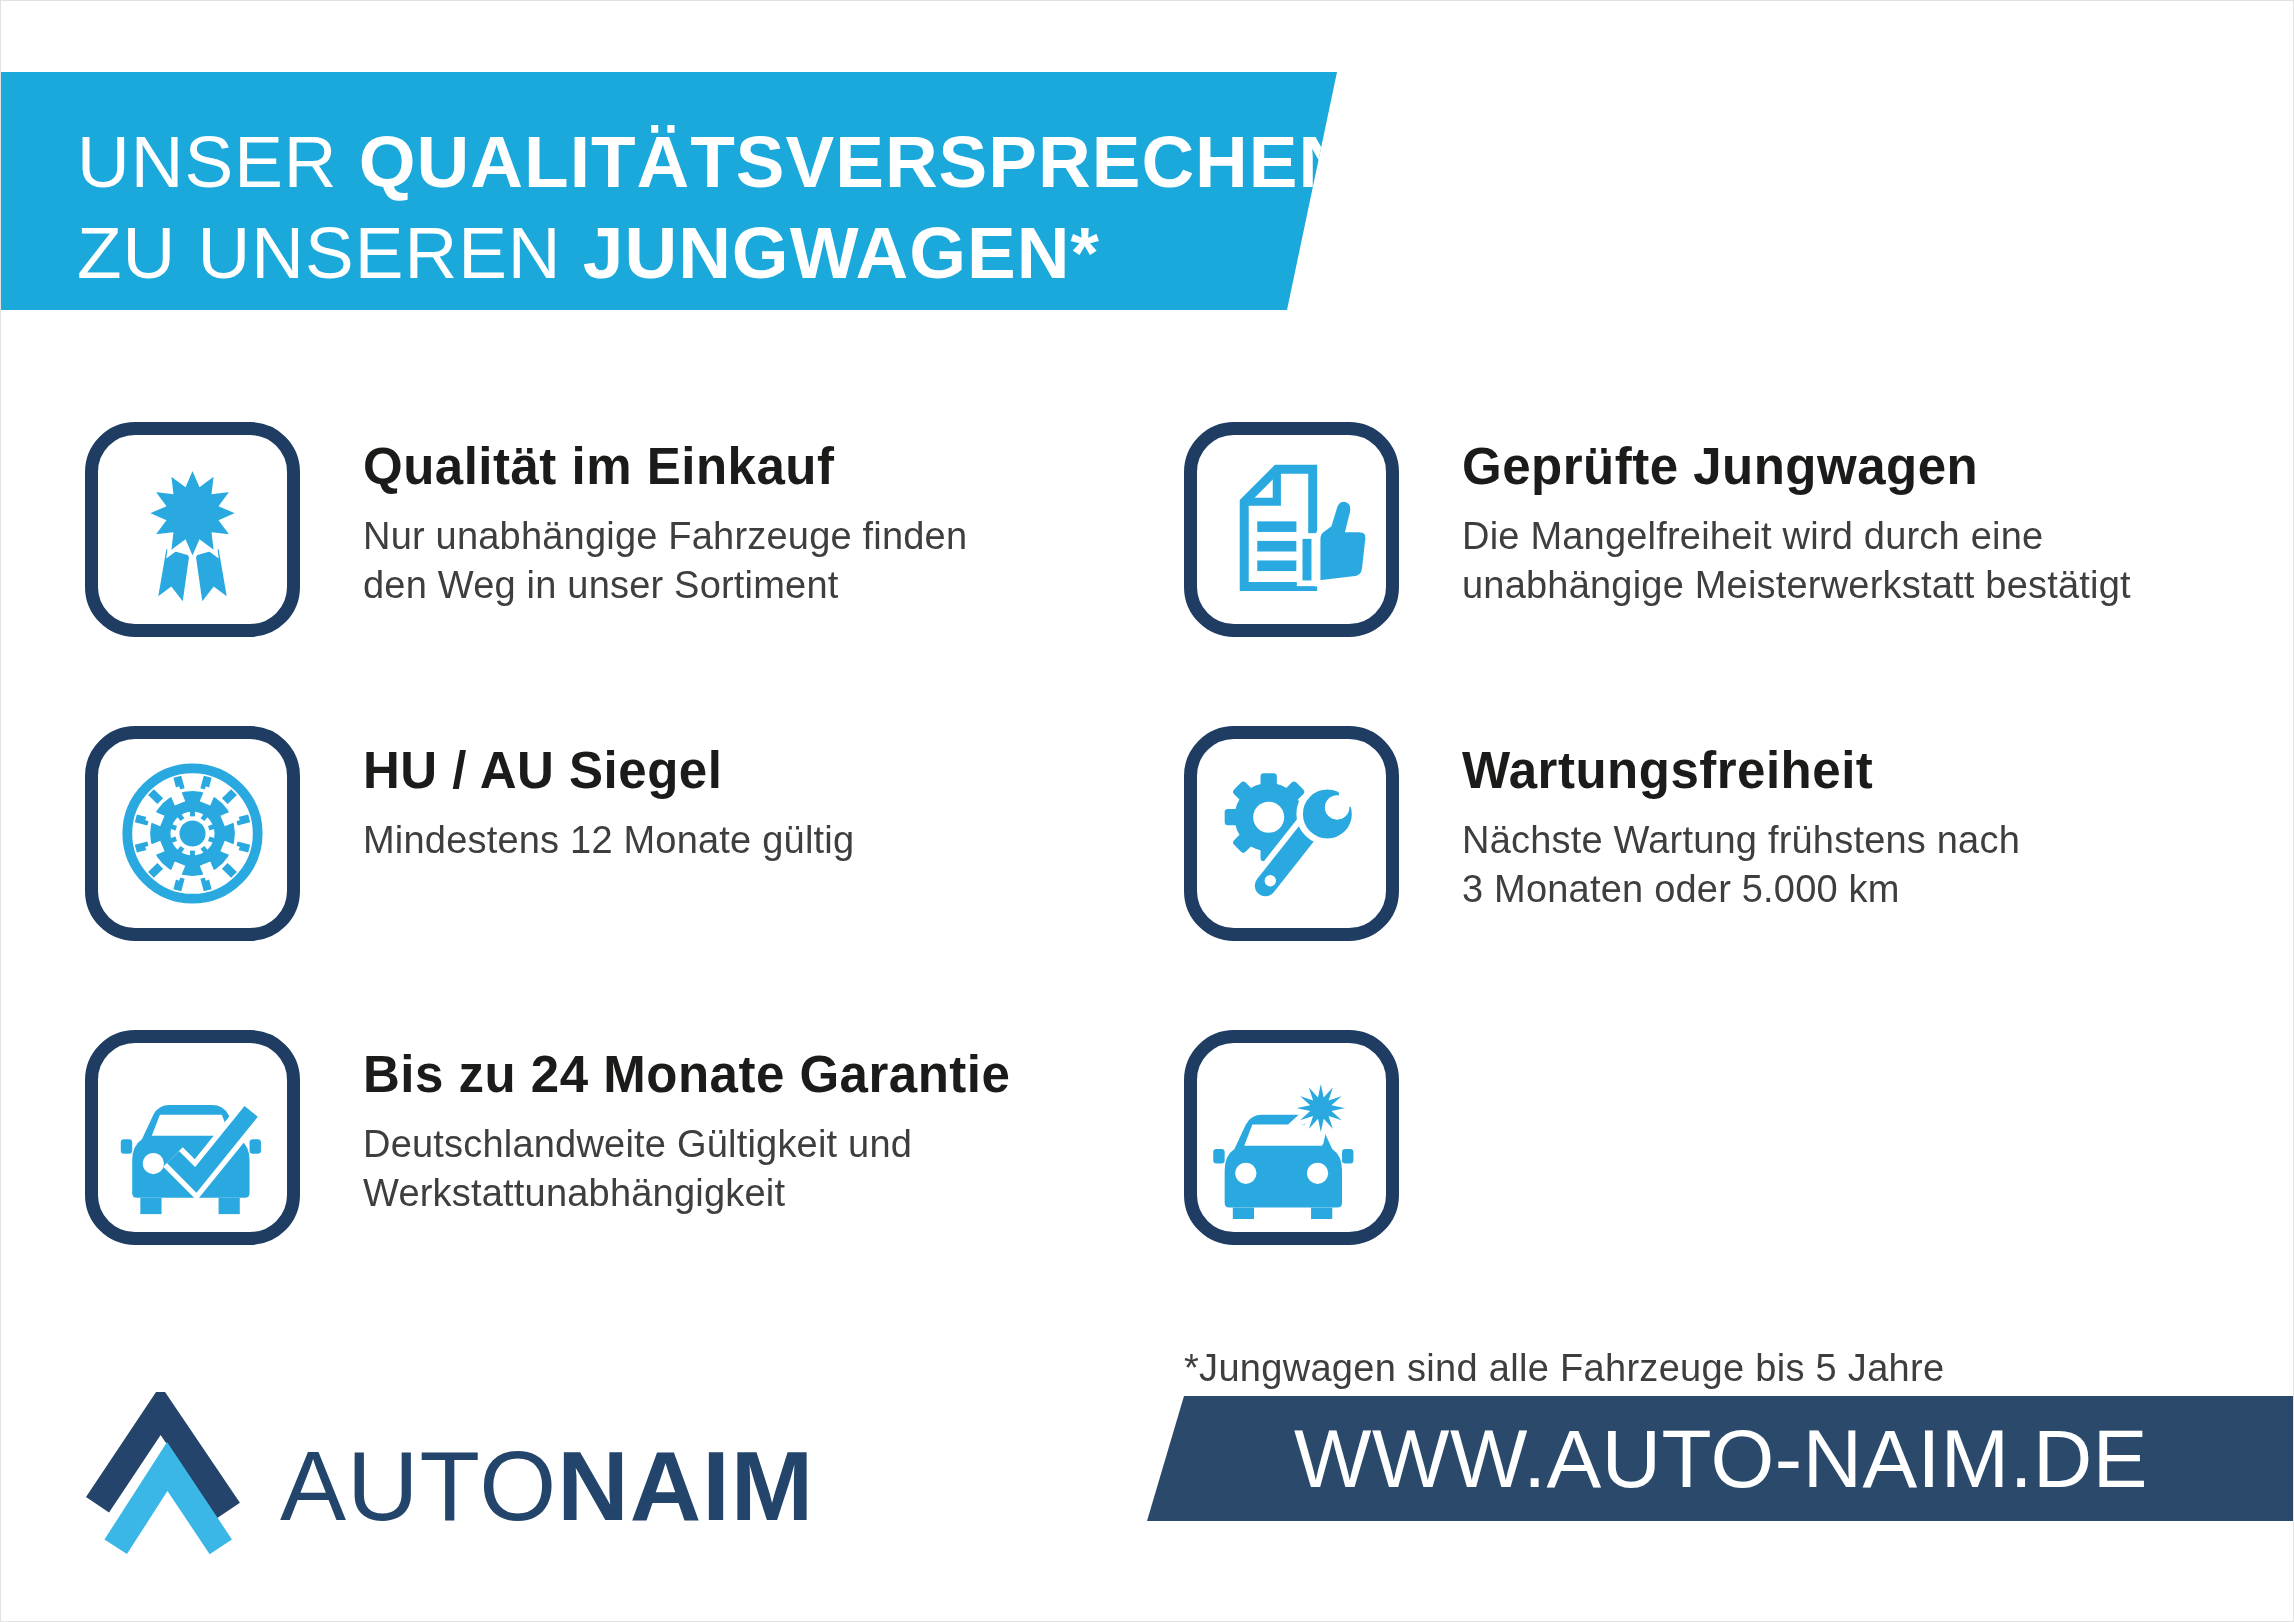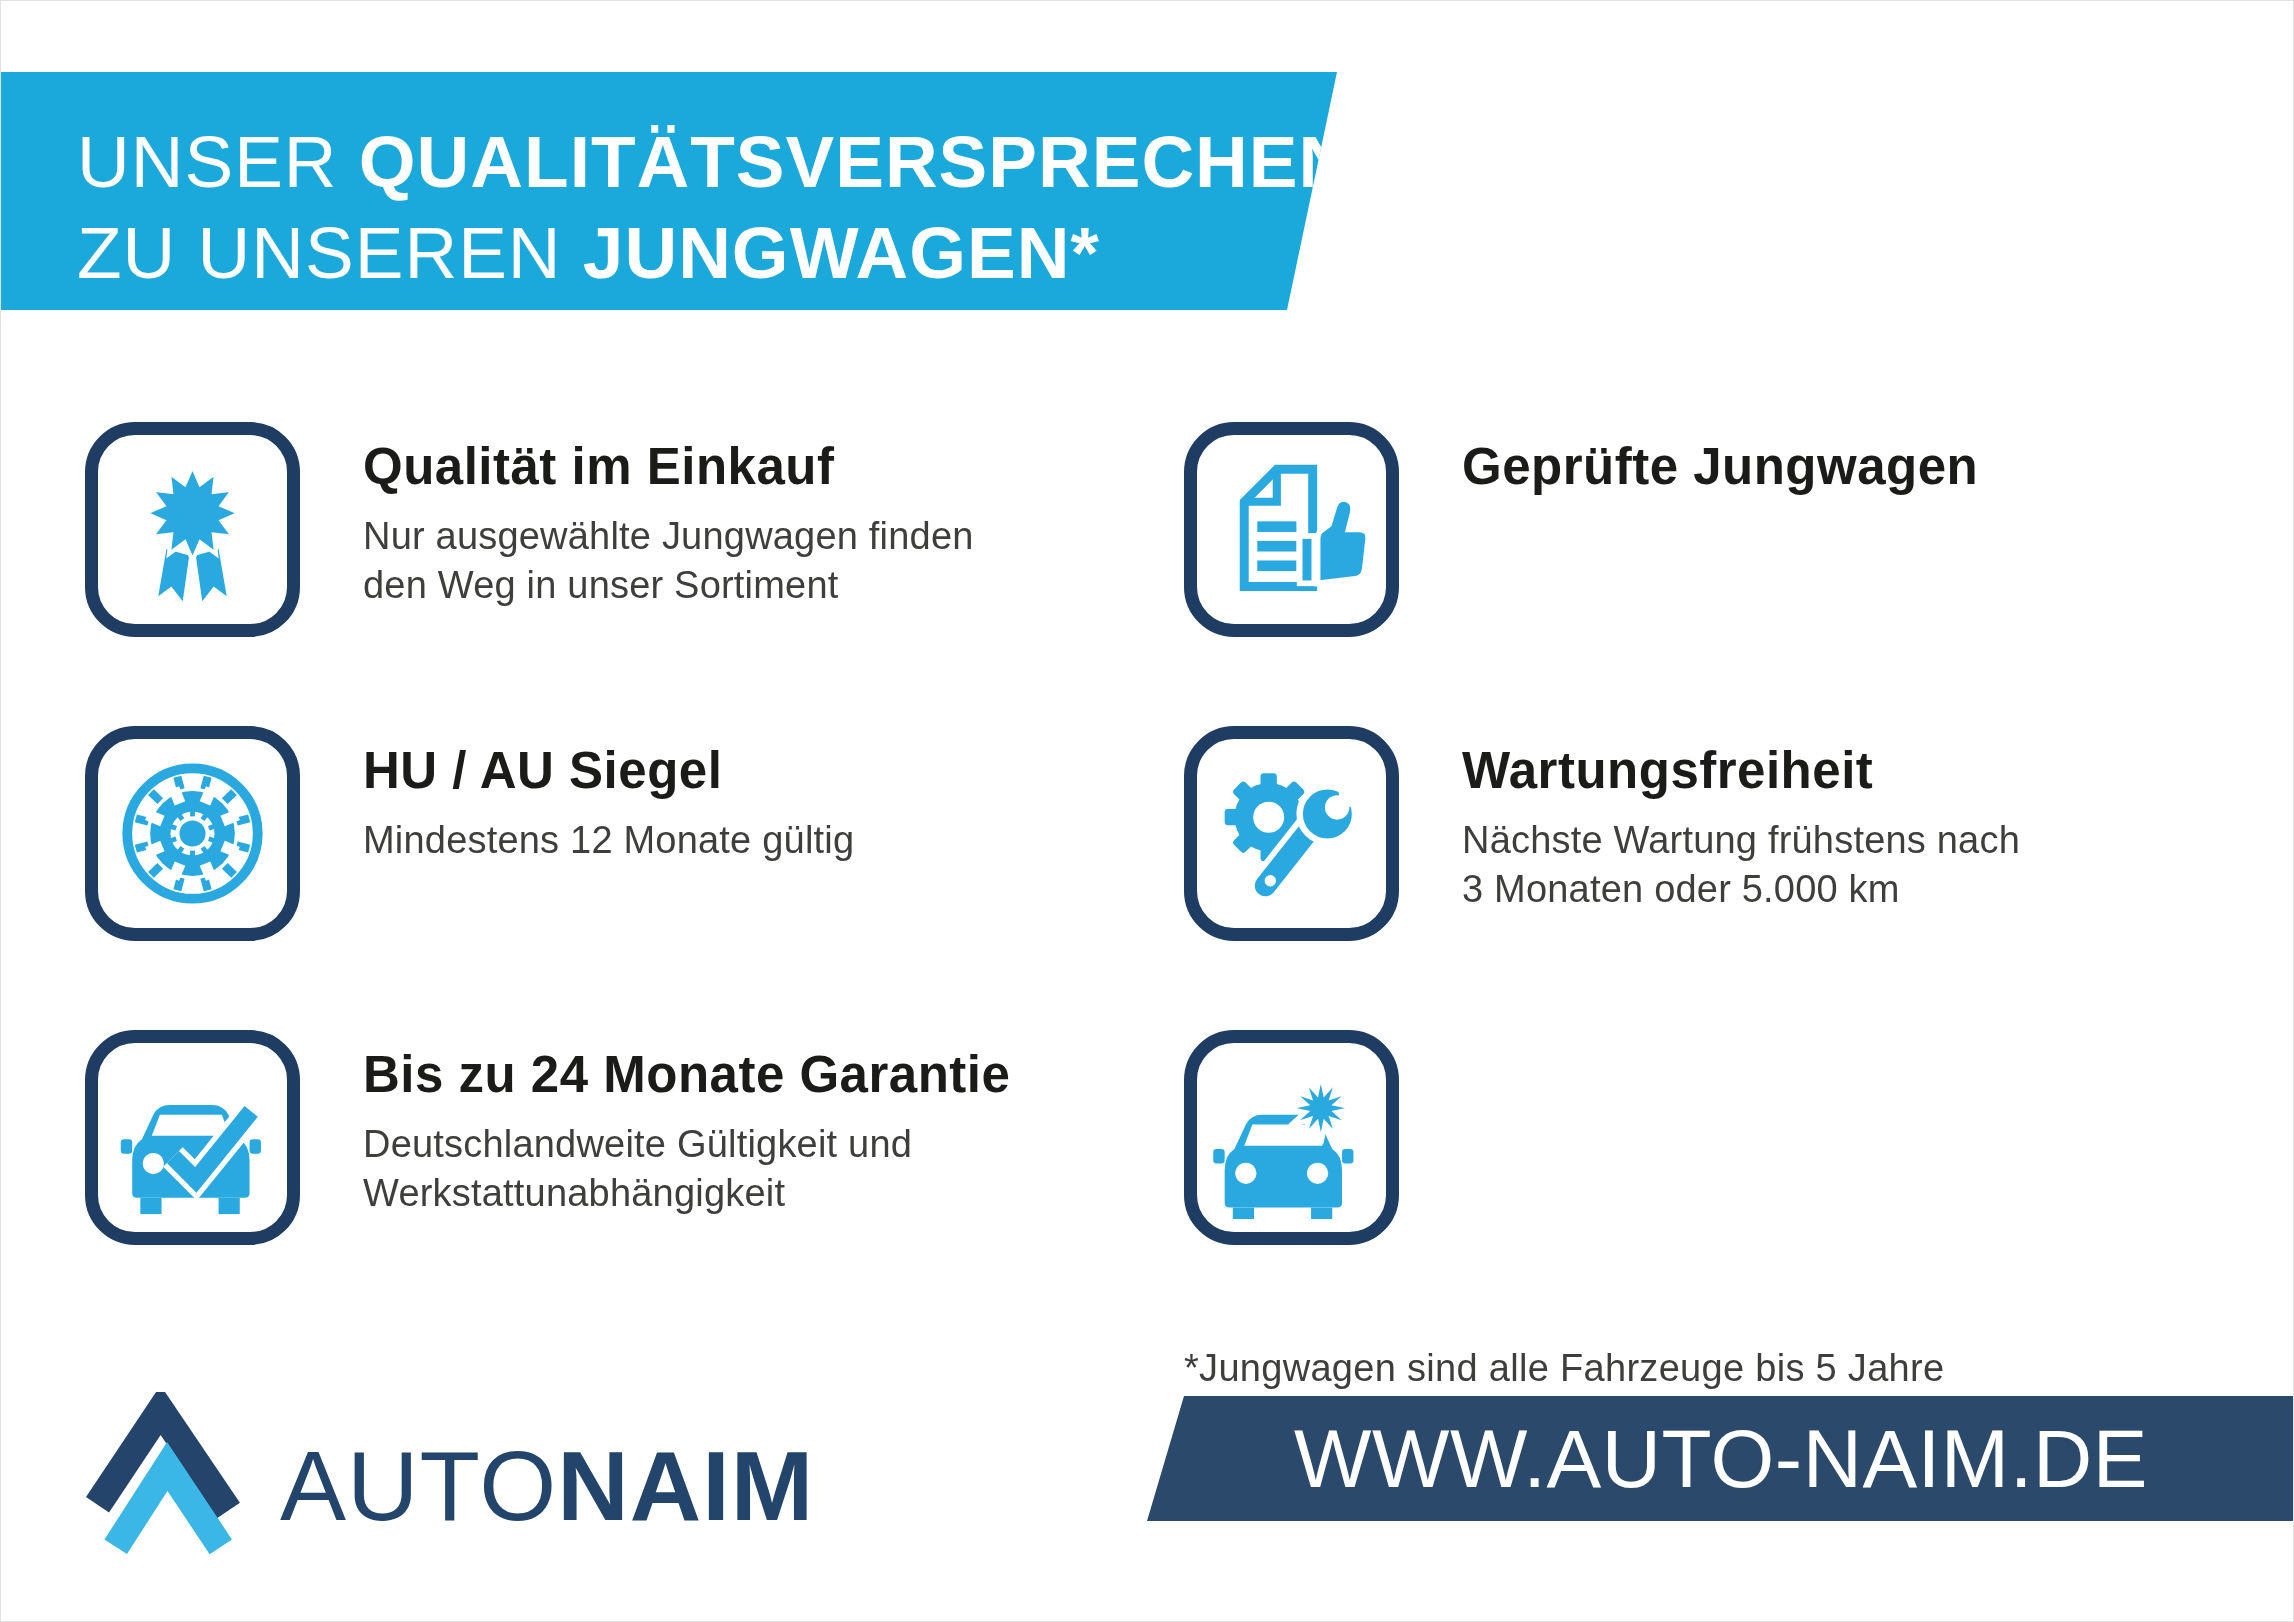--- a/index.html
+++ b/index.html
@@ -93,39 +93,41 @@
     <div class="feature">
       <div class="icon-box">
         <svg viewBox="0 0 100 100" aria-hidden="true">
           <polygon class="ic" points="34,62 48,66 44,94 37,85 29,91"></polygon>
           <polygon class="ic" points="66,62 52,66 56,94 63,85 71,91"></polygon>
           <polygon class="ic" stroke="#fff" stroke-width="2.5" points="50,11 54.8,22.1 64.5,14.9 63.1,26.9 75.1,25.5 67.9,35.2 79,40 67.9,44.8 75.1,54.5 63.1,53.1 64.5,65.1 54.8,57.9 50,69 45.2,57.9 35.5,65.1 36.9,53.1 24.9,54.5 32.1,44.8 21,40 32.1,35.2 24.9,25.5 36.9,26.9 35.5,14.9 45.2,22.1"></polygon>
         </svg>
       </div>
       <div class="feature-text">
         <div class="feature-title">Qualität im Einkauf</div>
-        <div class="feature-desc">Nur ausgewählte Jungwagen finden
+        <div class="feature-desc">Nur unabhängige Fahrzeuge finden
 den Weg in unser Sortiment</div>
       </div>
     </div>
 
     <div class="feature">
       <div class="icon-box">
         <svg viewBox="0 0 100 100" aria-hidden="true">
           <path class="ic-stroke" stroke-width="5.5" stroke-linejoin="miter" d="M41,13 L63,13 L63,85 L21,85 L21,33 Z"></path>
           <path class="ic-stroke" stroke-width="5" d="M41,13 L41,33 L21,33"></path>
           <rect class="ic" x="29" y="45" width="24" height="6.5"></rect>
           <rect class="ic" x="29" y="57" width="24" height="6.5"></rect>
           <rect class="ic" x="29" y="69" width="24" height="6.5"></rect>
           <rect class="ic" x="55" y="54" width="9" height="29" stroke="#fff" stroke-width="3.5"></rect>
           <path class="ic" stroke="#fff" stroke-width="3.5" d="M66,83 L66,56 q0,-4 3,-6 l4,-3 3,-10 q2,-7 7.5,-5.5 q5.5,1.5 4,8.5 l-2.5,10 h6.5 q6,0 5.5,6 l-2,18 q-0.7,6.5 -7.2,6.5 z"></path>
         </svg>
       </div>
       <div class="feature-text">
         <div class="feature-title">Geprüfte Jungwagen</div>
+        <div class="feature-desc">Die Mangelfreiheit wird durch eine
+unabhängige Meisterwerkstatt bestätigt</div>
       </div>
     </div>
 
     <div class="feature">
       <div class="icon-box">
         <svg viewBox="0 0 100 100" aria-hidden="true">
           <circle class="ic-stroke" stroke-width="6" cx="50" cy="50" r="40"></circle>
           <g class="ic-stroke" stroke-width="5">
             <line x1="50" y1="14" x2="50" y2="22" transform="rotate(15 50 50)"></line>
             <line x1="50" y1="14" x2="50" y2="22" transform="rotate(45 50 50)"></line>

